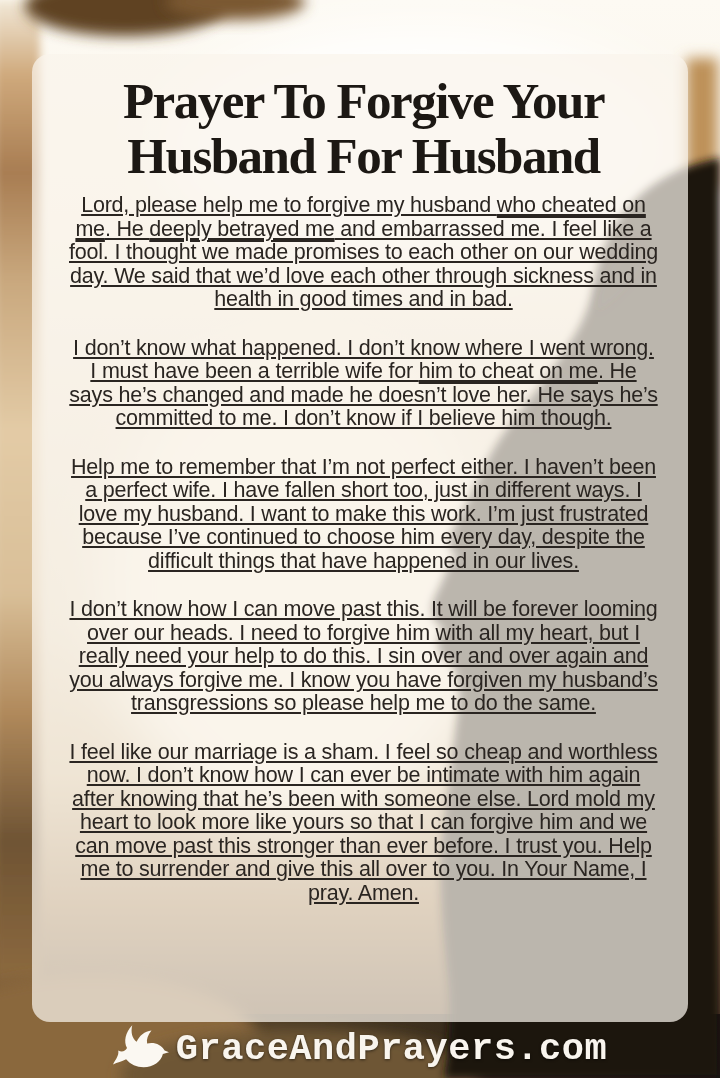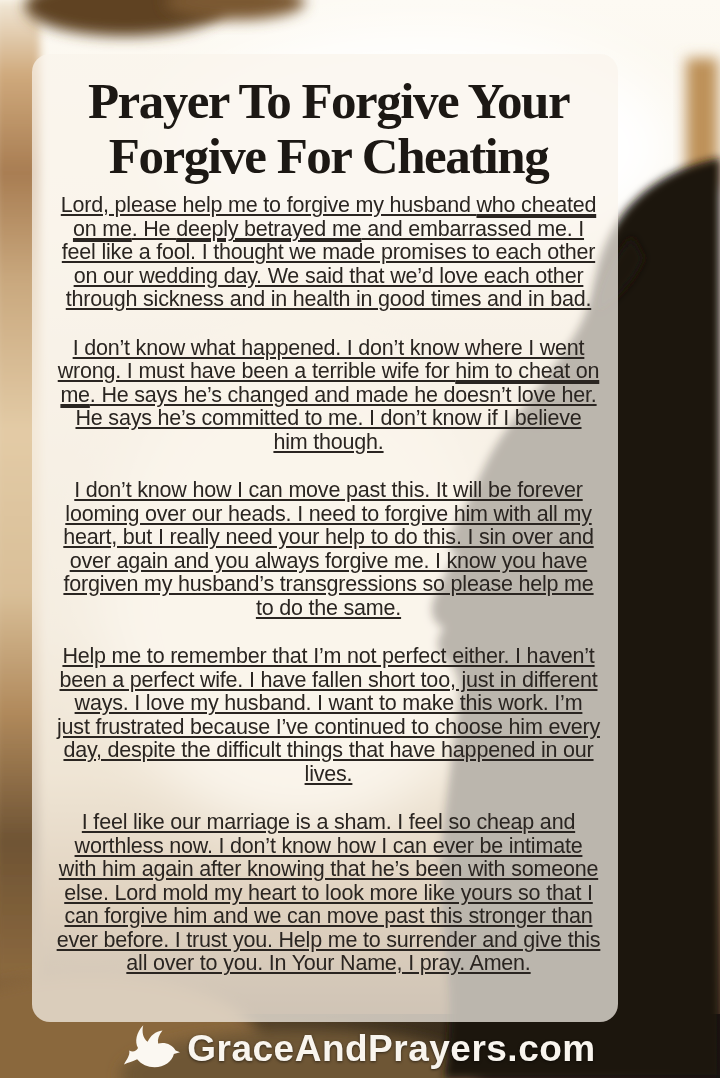--- a/index.html
+++ b/index.html
@@ -8,21 +8,21 @@
     width:720px;height:1078px;
     overflow:hidden;
     font-family:"Liberation Sans",sans-serif;
     background:#efe6d6;
   }
   .photo{position:absolute;inset:0;width:720px;height:1078px;display:block;}
   
   .panel{
     position:absolute;
     left:32px;top:54px;
-    width:586px;height:968px;
+    width:656px;height:968px;
     background:rgba(249,244,235,0.72);
     border-radius:18px;
     box-sizing:border-box;
     padding:20px 17px 0 24px;
     text-align:center;
   }
   .title{
     font-family:"Liberation Serif",serif;
     font-weight:700;
     font-size:51px;
@@ -50,21 +50,21 @@
     position:absolute;
     left:0;bottom:0;
     width:100%;height:58px;
     display:flex;
     align-items:center;
     justify-content:center;
     gap:7px;
   }
   .dove{width:56px;height:46px;flex:0 0 auto;margin-top:-4px;}
   .site{
-    font-family:Liberation Sans, sans-serif;
+    font-family:Liberation Mono, monospace;
     font-weight:700;
     font-size:37px;
     color:#f9f5ee;
     letter-spacing:0.5px;
     text-shadow:0 1px 3px rgba(0,0,0,0.55);
     white-space:nowrap;
     line-height:58px;
   }
 </style>
 </head>
@@ -146,26 +146,26 @@
       L 720,1078 Z"></path>
 
     <path fill="#1a130c" filter="url(#soft2)" d="
       M632,236 C 612,258 600,284 596,312 C 616,300 634,282 644,258 Z
       M560,370 C 548,392 538,410 534,428 C 552,416 566,398 572,378 Z"></path>
   </svg>
 
   <div class="panel">
     <h1 class="title">
       <span style="display:block">Prayer To Forgive Your</span>
-      <span style="display:block">Forgive For Cheating</span>
+      <span style="display:block">Husband For Husband</span>
     </h1>
     <p class="para"><span>Lord, please help me to forgive my husband </span><u>who cheated on me</u><span>. He </span><u>deeply betrayed me</u><span> and embarrassed me. I feel like a fool. I thought we made promises to each other on our wedding day. We said that we’d love each other through sickness and in health in good times and in bad.</span></p>
     <p class="para"><span>I don’t know what happened. I don’t know where I went wrong. I must have been a terrible wife for </span><u>him to cheat on me</u><span>. He says he’s changed and made he doesn’t love her. He says he’s committed to me. I don’t know if I believe him though.</span></p>
+    <p class="para"><span>Help me to remember that I’m not perfect either. I haven’t been a perfect wife. I have fallen short too, just in different ways. I love my husband. I want to make this work. I’m just frustrated because I’ve continued to choose him every day, despite the difficult things that have happened in our lives.</span></p>
     <p class="para"><span>I don’t know how I can move past this. It will be forever looming over our heads. I need to forgive him with all my heart, but I really need your help to do this. I sin over and over again and you always forgive me. I know you have forgiven my husband’s transgressions so please help me to do the same.</span></p>
-    <p class="para"><span>Help me to remember that I’m not perfect either. I haven’t been a perfect wife. I have fallen short too, just in different ways. I love my husband. I want to make this work. I’m just frustrated because I’ve continued to choose him every day, despite the difficult things that have happened in our lives.</span></p>
     <p class="para"><span>I feel like our marriage is a sham. I feel so cheap and worthless now. I don’t know how I can ever be intimate with him again after knowing that he’s been with someone else. Lord mold my heart to look more like yours so that I can forgive him and we can move past this stronger than ever before. I trust you. Help me to surrender and give this all over to you. In Your Name, I pray. Amen.</span></p>
   </div>
 
   <div class="footer">
     <svg class="dove" viewBox="0 0 64 52" aria-hidden="true">
       <path fill="#fbf8f2" d="
         M22,1
         C 20,9 22,16 27,20
         C 30,13 36,8 44,7
         C 40,12 38,17 39,22

